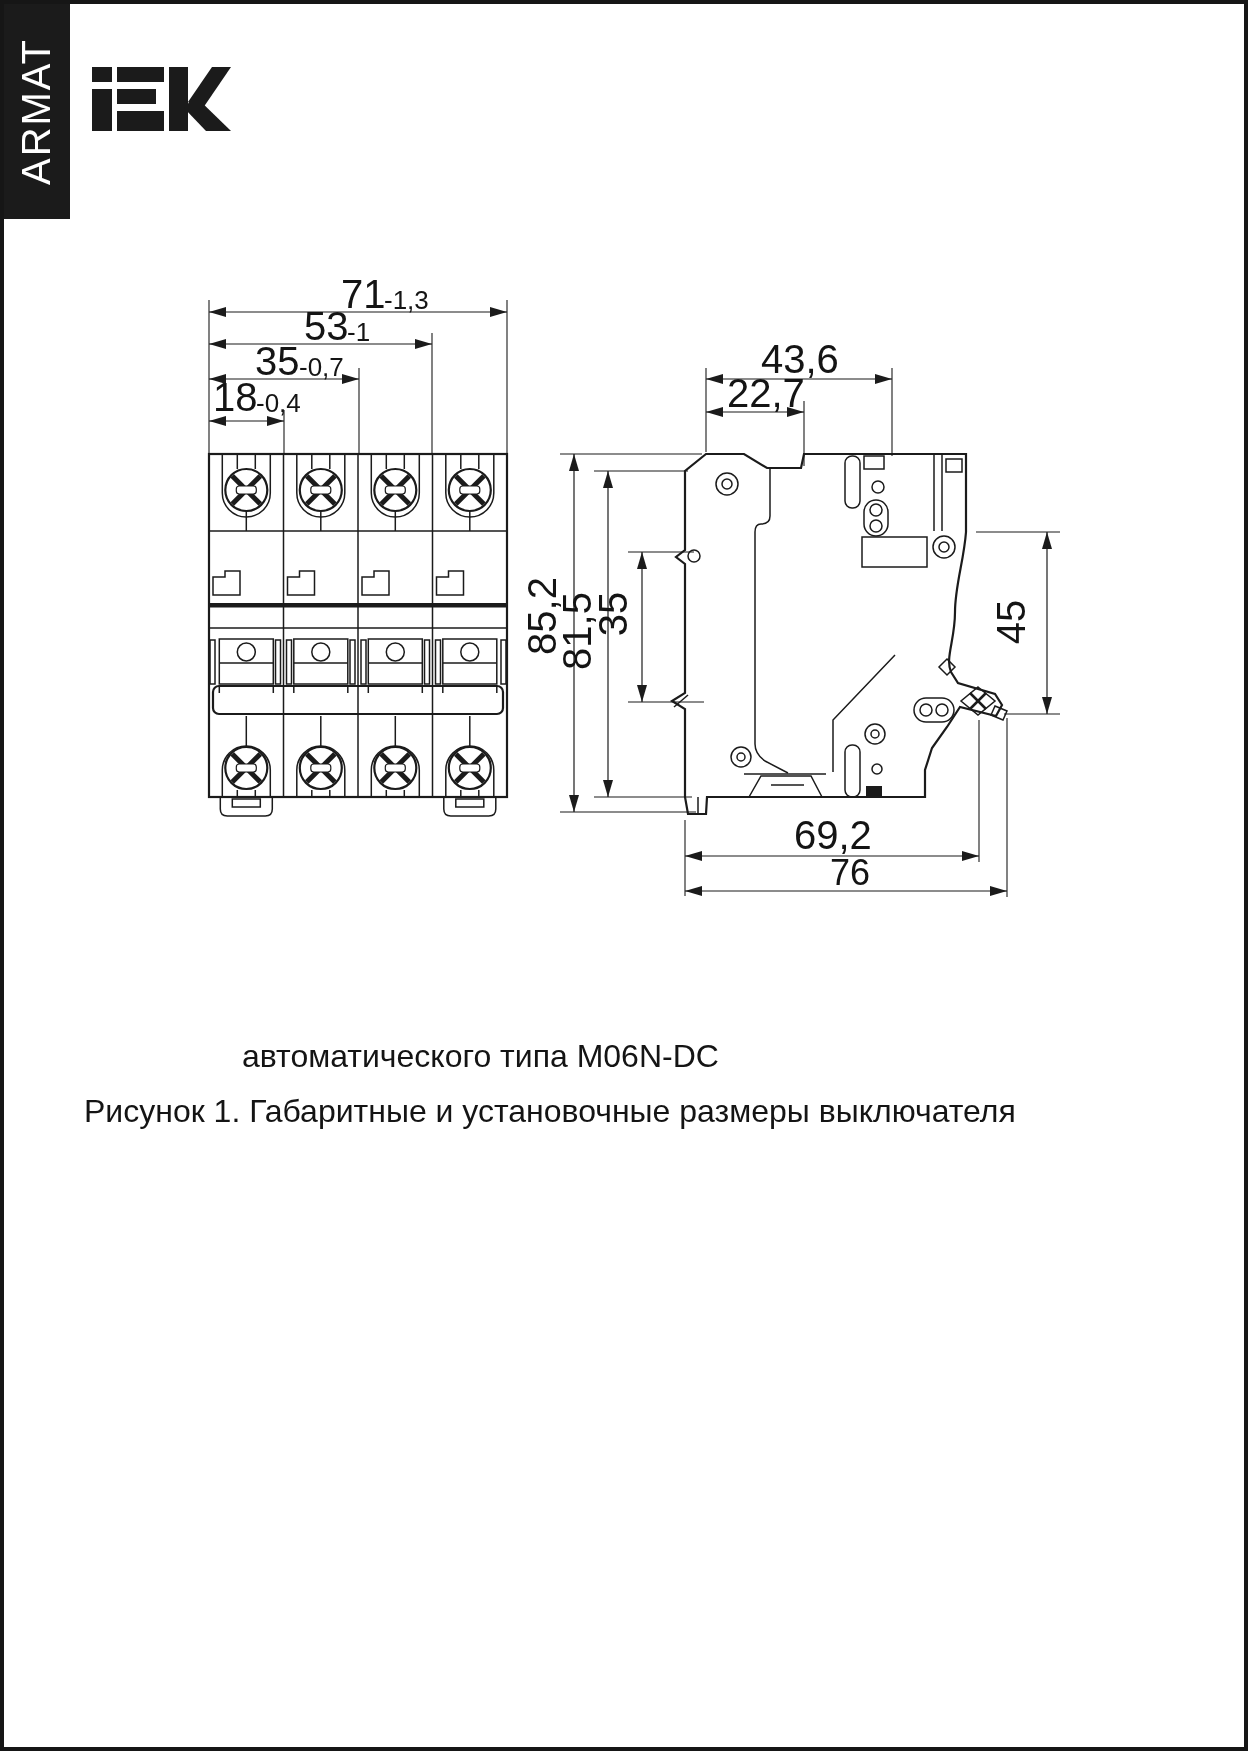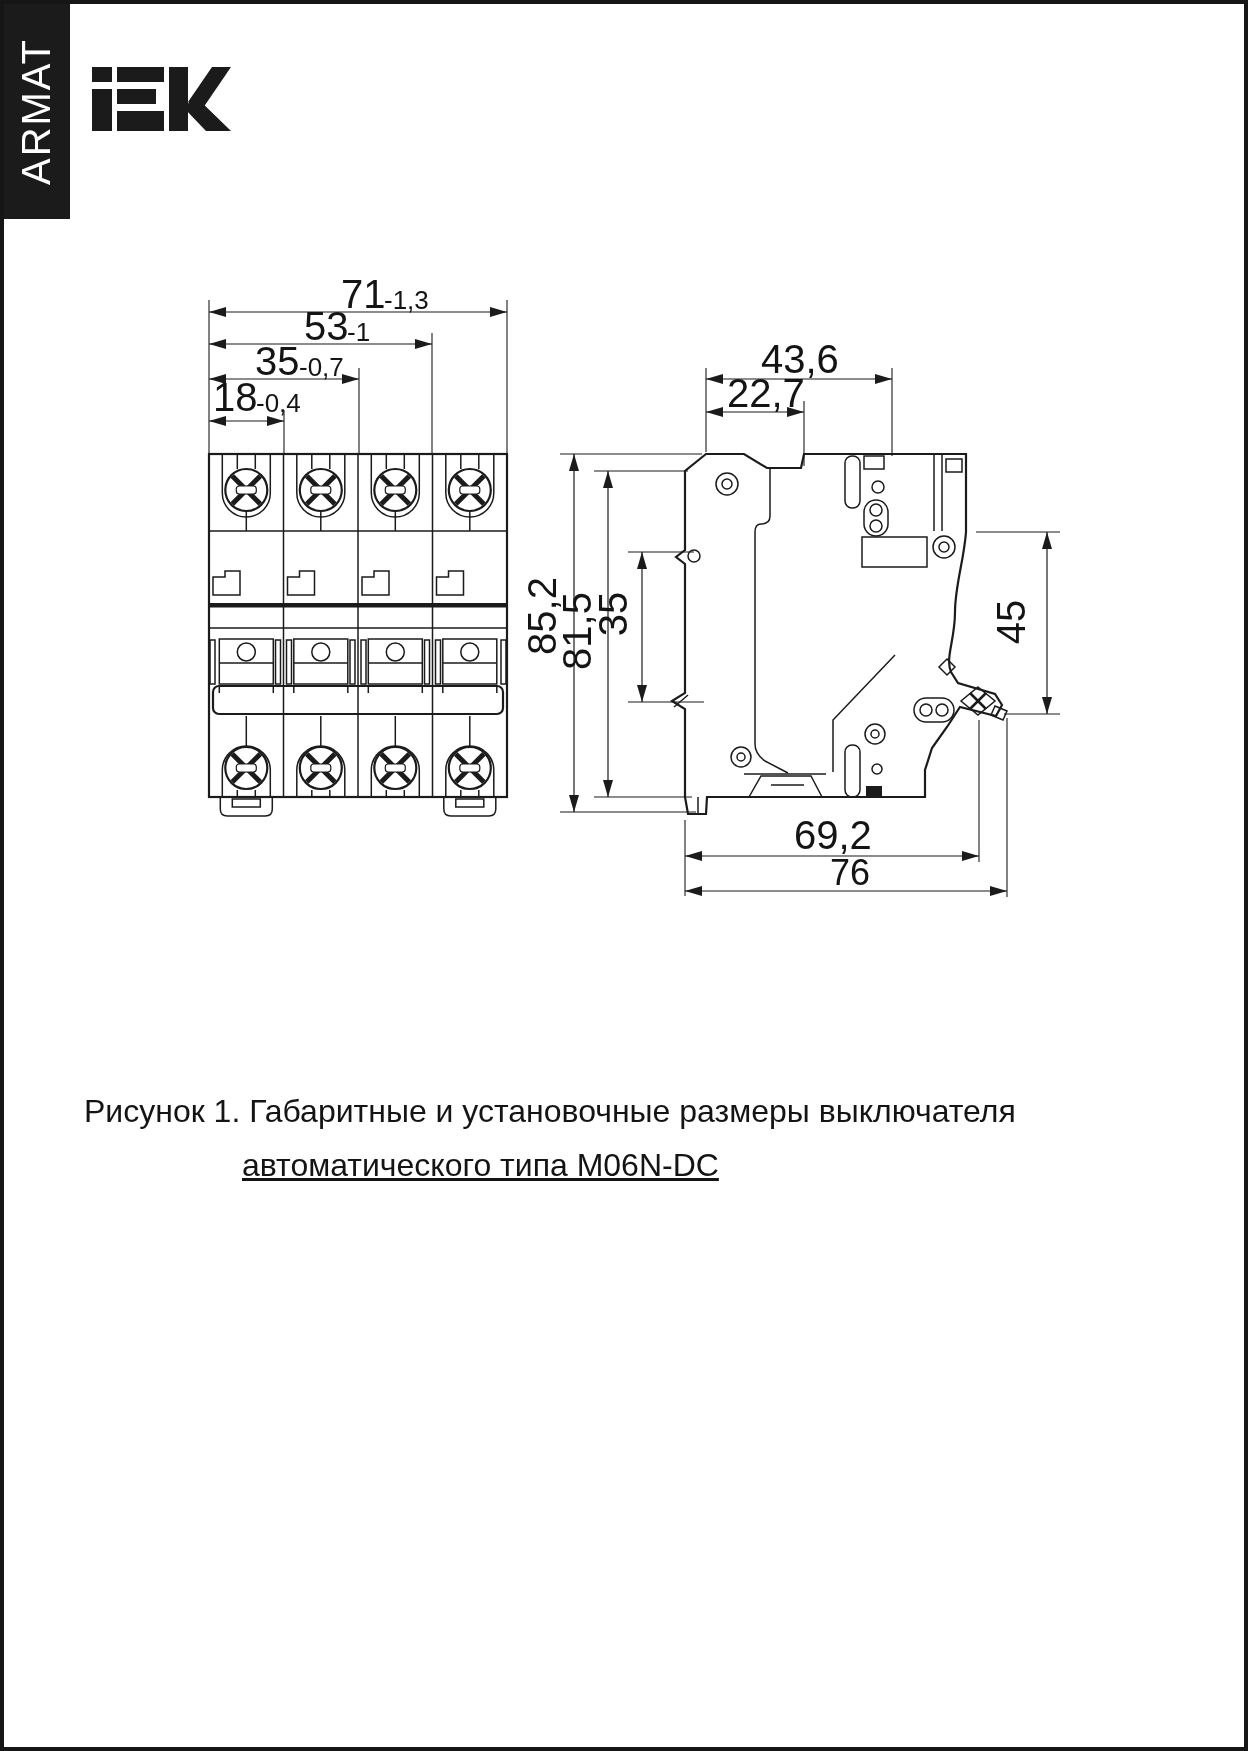--- a/index.html
+++ b/index.html
@@ -27,21 +27,21 @@
   }
   .iek-logo{position:absolute;left:84px;top:59px;width:145px;height:72px;}
   .sr{position:absolute;width:1px;height:1px;overflow:hidden;clip:rect(0 0 0 0);white-space:nowrap;}
   .caption{
     position:absolute;left:0;top:0;width:100%;
     color:#141414;
     font-size:32px;
     line-height:1;
   }
   .caption .l1{position:absolute;left:80px;top:1091px;white-space:nowrap;}
-  .caption .l2{position:absolute;left:238px;top:1145px;white-space:nowrap;text-decoration:underline;}
+  .caption .l2{position:absolute;left:238px;top:1036px;white-space:nowrap;}
 
   
   #drawing line, #drawing path, #drawing rect, #drawing circle, #drawing polyline{
     stroke:#1b1b1b; stroke-width:1.5; fill:none;
   }
   #drawing .thick{stroke-width:2.2;}
   #drawing .thin{stroke-width:1.1;}
   #drawing .dim{stroke-width:1.2;}
   #drawing .xbar{stroke-width:5;}
   #drawing .scr{stroke-width:2.5;}

